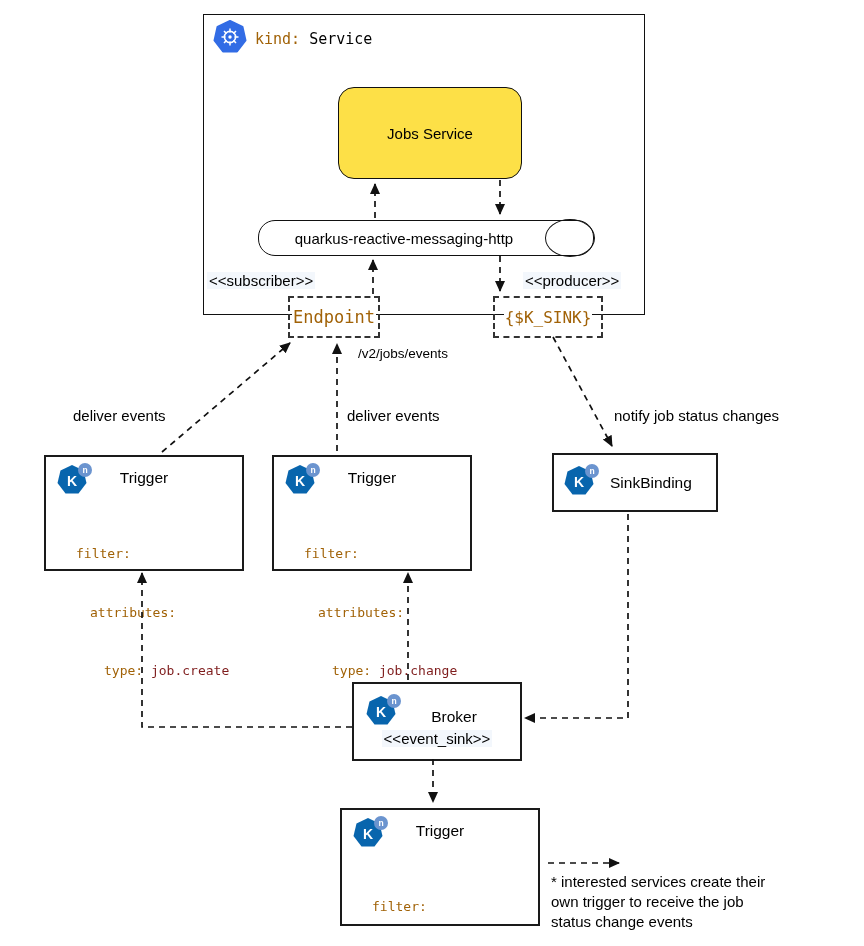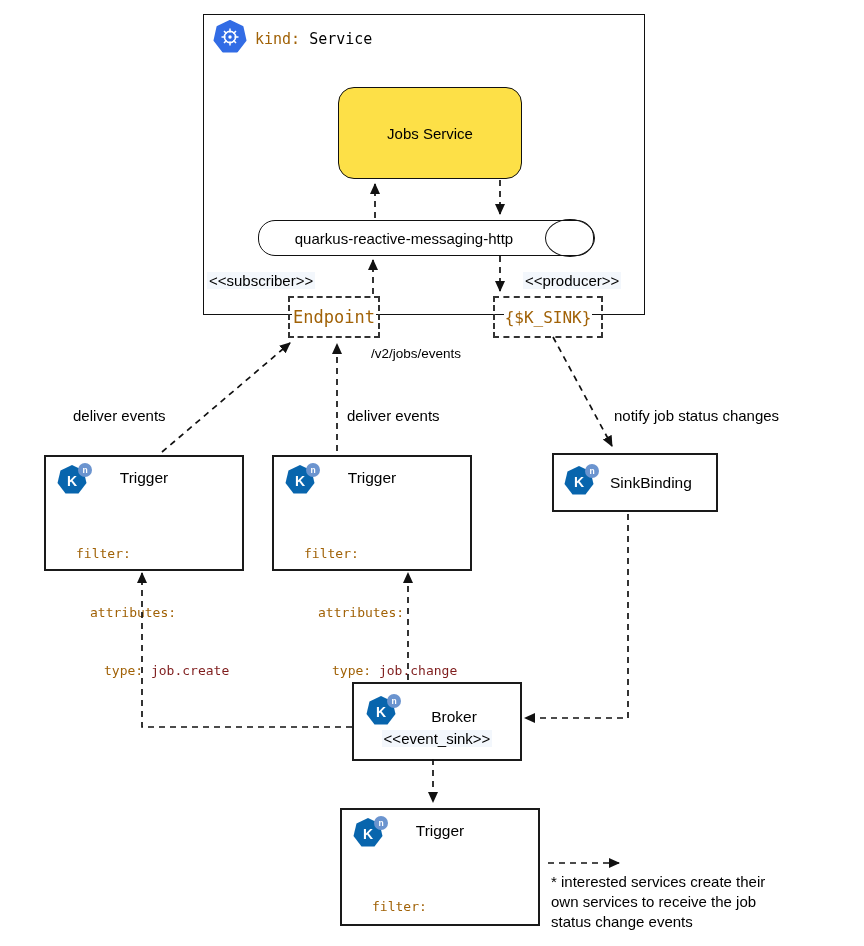--- a/index.html
+++ b/index.html
@@ -82,21 +82,21 @@
   <div class="abs stereo" style="left:207px;top:272px;">&lt;&lt;subscriber&gt;&gt;</div>
   <div class="abs stereo" style="left:523px;top:272px;">&lt;&lt;producer&gt;&gt;</div>
 
   <div class="abs dashed-port" style="left:288px;top:296px;width:88px;height:38px;">
     <span class="txt mono blue" style="font-size:17px;">Endpoint</span>
   </div>
   <div class="abs dashed-port" style="left:493px;top:296px;width:106px;height:38px;">
     <span class="txt mono blue" style="font-size:16px;">{$K_SINK}</span>
   </div>
 
-  <div class="abs route-label" style="left:371px;top:346px;">/v2/jobs/events</div>
+  <div class="abs route-label" style="left:358px;top:346px;">/v2/jobs/events</div>
   <div class="abs edge-label" style="left:73px;top:407px;">deliver events</div>
   <div class="abs edge-label" style="left:347px;top:407px;">deliver events</div>
   <div class="abs edge-label" style="left:614px;top:407px;">notify job status changes</div>
 
   <div class="abs node" style="left:44px;top:455px;width:196px;height:112px;">
     <span class="nicon">
       <svg width="40" height="36" viewBox="0 0 40 36">
         <polygon points="17,3 28.5,8.5 31.5,21 23.5,31.5 10.5,31.5 2.5,21 5.5,8.5" fill="#0865ad"></polygon>
         <text x="17" y="24" text-anchor="middle" font-size="14" font-weight="bold" fill="#fff" font-family="Liberation Sans, sans-serif">K</text>
         <circle cx="30" cy="8" r="7" fill="#6b94cf"></circle>
@@ -165,21 +165,21 @@
     <div class="title">Trigger</div>
     <div class="yaml mono">
       <div class="blue">filter:</div>
       
       
     </div>
   </div>
 
   <div class="abs note">
     <div>* interested services create their</div>
-    <div>own services to receive the job</div>
+    <div>own trigger to receive the job</div>
     <div>status change events</div>
   </div>
 
   <svg class="wires" width="864" height="946">
     <defs>
       <marker id="arr" markerWidth="13" markerHeight="11" refX="10" refY="5" orient="auto" markerUnits="userSpaceOnUse">
         <path d="M0,0 L11,5 L0,10 z" fill="#111"></path>
       </marker>
     </defs>
     <g stroke="#111" stroke-width="1.7" fill="none" stroke-dasharray="6,5">

